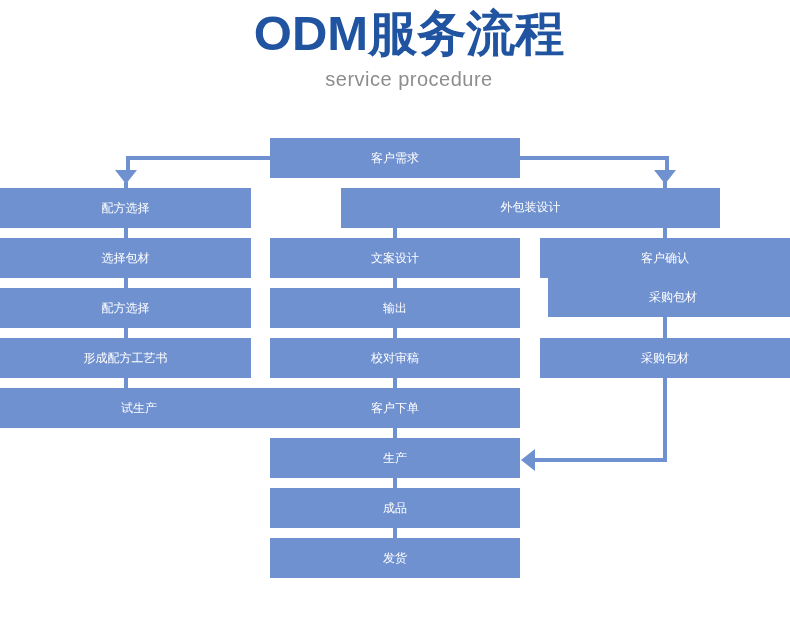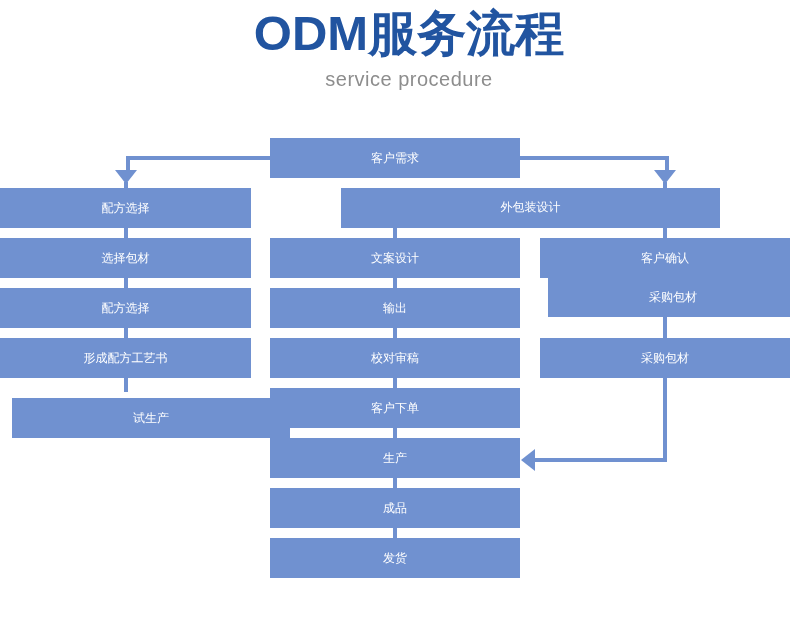--- a/index.html
+++ b/index.html
@@ -127,21 +127,21 @@
   <div class="box" style="left:540px; top:238px; width:250px;">客户确认</div>
 
   <div class="box" style="left:0px; top:288px; width:251px;">配方选择</div>
   <div class="box" style="left:270px; top:288px; width:250px;">输出</div>
   <div class="box" style="left:540px; top:277px; width:250px;margin-left:8px;">采购包材</div>
 
   <div class="box" style="left:0px; top:338px; width:251px;">形成配方工艺书</div>
   <div class="box" style="left:270px; top:338px; width:250px;">校对审稿</div>
   <div class="box" style="left:540px; top:338px; width:250px;">采购包材</div>
 
-  <div class="box" style="left:12px; top:388px; width:278px;margin-top:10px;">试生产</div>
+  <div class="box" style="left:0px; top:388px; width:278px;">试生产</div>
   <div class="box" style="left:270px; top:388px; width:250px;">客户下单</div>
 
   <div class="box" style="left:270px; top:438px; width:250px;">生产</div>
 
   <div class="box" style="left:270px; top:488px; width:250px;text-align:center;">成品</div>
 
   <div class="box" style="left:270px; top:538px; width:250px;">发货</div>
 
 </div>
 

